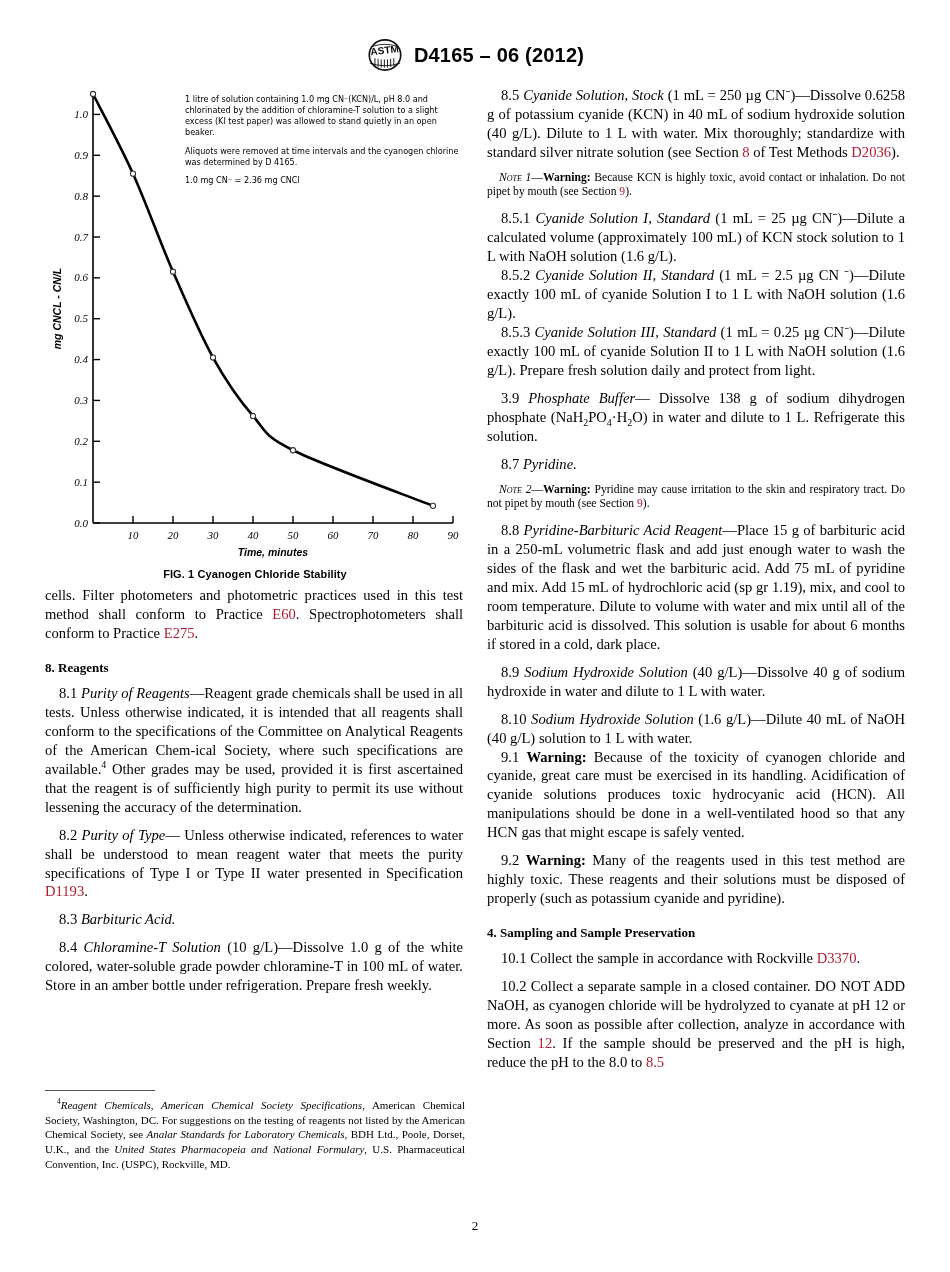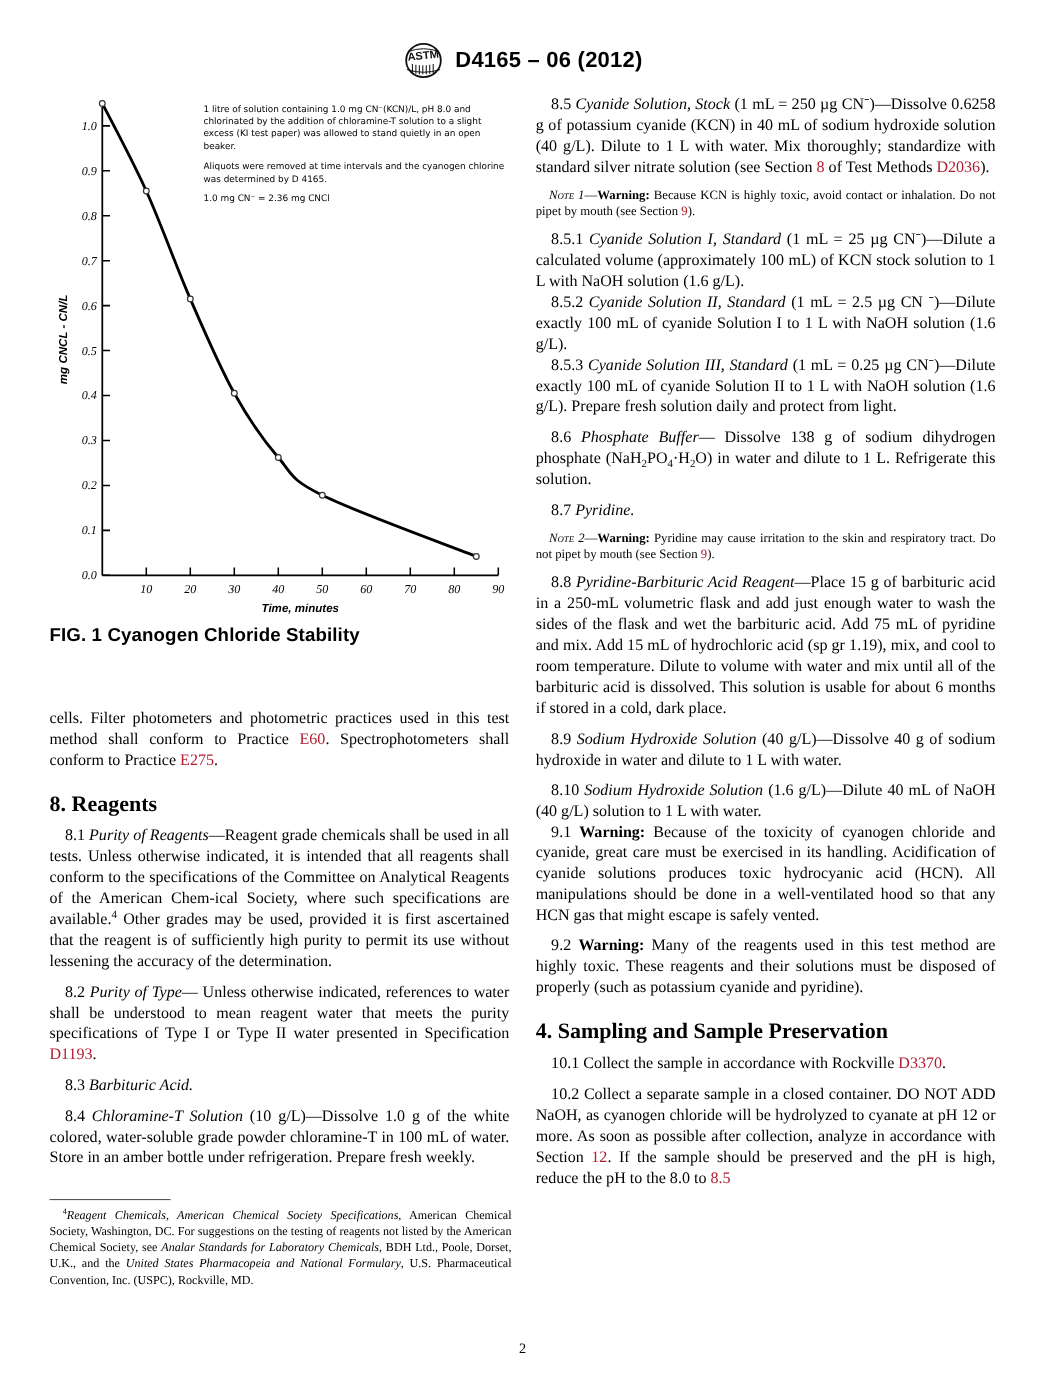--- a/index.html
+++ b/index.html
@@ -45,53 +45,53 @@
   .figure-block {
     position: absolute;
     left: 45px;
     top: 86px;
     width: 420px;
   }
   .figure-svg-wrap { width: 420px; height: 480px; }
   .fig-caption {
     font-family: "Liberation Sans", sans-serif;
     font-weight: bold;
-    font-size: 17px;
-    text-align: left;
+    font-size: 11px;
+    text-align: center;
     margin-top: 2px;
     letter-spacing: 0.1px;
   }
   .fig-note {
     font-family: "DejaVu Sans", sans-serif;
     font-size: 8.1px;
     line-height: 1.38;
   }
 
   
   .col {
     position: absolute;
     width: 418px;
     font-size: 14.6px;
     line-height: 1.30;
     text-align: justify;
   }
-  .col-left  { left: 45px;  top: 644px; }
+  .col-left  { left: 45px;  top: 586px; }
   .col-right { left: 487px; top: 86px; }
 
   p.para {
     margin: 0 0 0px 0;
     text-indent: 14px;
     text-align: justify;
     text-justify: inter-word;
   }
   p.para.spaced { margin-top: 9px; }
   p.cont { text-indent: 0; margin: 0; }
 
   h3.sec-head {
-    font-size: 20px;
+    font-size: 13px;
     font-weight: bold;
     margin: 17px 0 7px 0;
     text-indent: 0;
     text-align: left;
   }
   .ital { font-style: italic; }
   .bold { font-weight: bold; }
   .ref  { color: #b01c2e; }
   .note {
     font-size: 11.6px;
@@ -255,21 +255,21 @@
   <p class="para"><span>8.5 </span><span class="ital">Cyanide Solution, Stock</span><span> (1 mL = 250 µg CN⁻)—Dissolve 0.6258 g of potassium cyanide (KCN) in 40 mL of sodium hydroxide solution (40 g/L). Dilute to 1 L with water. Mix thoroughly; standardize with standard silver nitrate solution (see Section </span><span class="ref">8</span><span> of Test Methods </span><span class="ref">D2036</span><span>).</span></p>
 
   <p class="note"><span class="smallcaps">Note 1</span><span>—</span><span class="bold">Warning:</span><span> Because KCN is highly toxic, avoid contact or inhalation. Do not pipet by mouth (see Section </span><span class="ref">9</span><span>).</span></p>
 
   <p class="para"><span>8.5.1 </span><span class="ital">Cyanide Solution I, Standard</span><span> (1 mL = 25 µg CN⁻)—Dilute a calculated volume (approximately 100 mL) of KCN stock solution to 1 L with NaOH solution (1.6 g/L).</span></p>
 
   <p class="para"><span>8.5.2 </span><span class="ital">Cyanide Solution II, Standard</span><span> (1 mL = 2.5 µg CN ⁻)—Dilute exactly 100 mL of cyanide Solution I to 1 L with NaOH solution (1.6 g/L).</span></p>
 
   <p class="para"><span>8.5.3 </span><span class="ital">Cyanide Solution III, Standard</span><span> (1 mL = 0.25 µg CN⁻)—Dilute exactly 100 mL of cyanide Solution II to 1 L with NaOH solution (1.6 g/L). Prepare fresh solution daily and protect from light.</span></p>
 
-  <p class="para spaced"><span>8.6 </span><span class="ital">Phosphate Buffer</span><span>— Dissolve 138 g of sodium dihydrogen phosphate (NaH</span><sub>2</sub><span>PO</span><sub>4</sub><span>·H</span><sub>2</sub><span>O) in water and dilute to 1 L. Refrigerate this solution.</span></p>
+  <p class="para spaced"><span>3.9 </span><span class="ital">Phosphate Buffer</span><span>— Dissolve 138 g of sodium dihydrogen phosphate (NaH</span><sub>2</sub><span>PO</span><sub>4</sub><span>·H</span><sub>2</sub><span>O) in water and dilute to 1 L. Refrigerate this solution.</span></p>
 
   <p class="para spaced"><span>8.7 </span><span class="ital">Pyridine.</span></p>
 
   <p class="note"><span class="smallcaps">Note 2</span><span>—</span><span class="bold">Warning:</span><span> Pyridine may cause irritation to the skin and respiratory tract. Do not pipet by mouth (see Section </span><span class="ref">9</span><span>).</span></p>
 
   <p class="para"><span>8.8 </span><span class="ital">Pyridine-Barbituric Acid Reagent</span><span>—Place 15 g of barbituric acid in a 250-mL volumetric flask and add just enough water to wash the sides of the flask and wet the barbituric acid. Add 75 mL of pyridine and mix. Add 15 mL of hydrochloric acid (sp gr 1.19), mix, and cool to room temperature. Dilute to volume with water and mix until all of the barbituric acid is dissolved. This solution is usable for about 6 months if stored in a cold, dark place.</span></p>
 
   <p class="para spaced"><span>8.9 </span><span class="ital">Sodium Hydroxide Solution</span><span> (40 g/L)—Dissolve 40 g of sodium hydroxide in water and dilute to 1 L with water.</span></p>
 
   <p class="para spaced"><span>8.10 </span><span class="ital">Sodium Hydroxide Solution</span><span> (1.6 g/L)—Dilute 40 mL of NaOH (40 g/L) solution to 1 L with water.</span></p>

